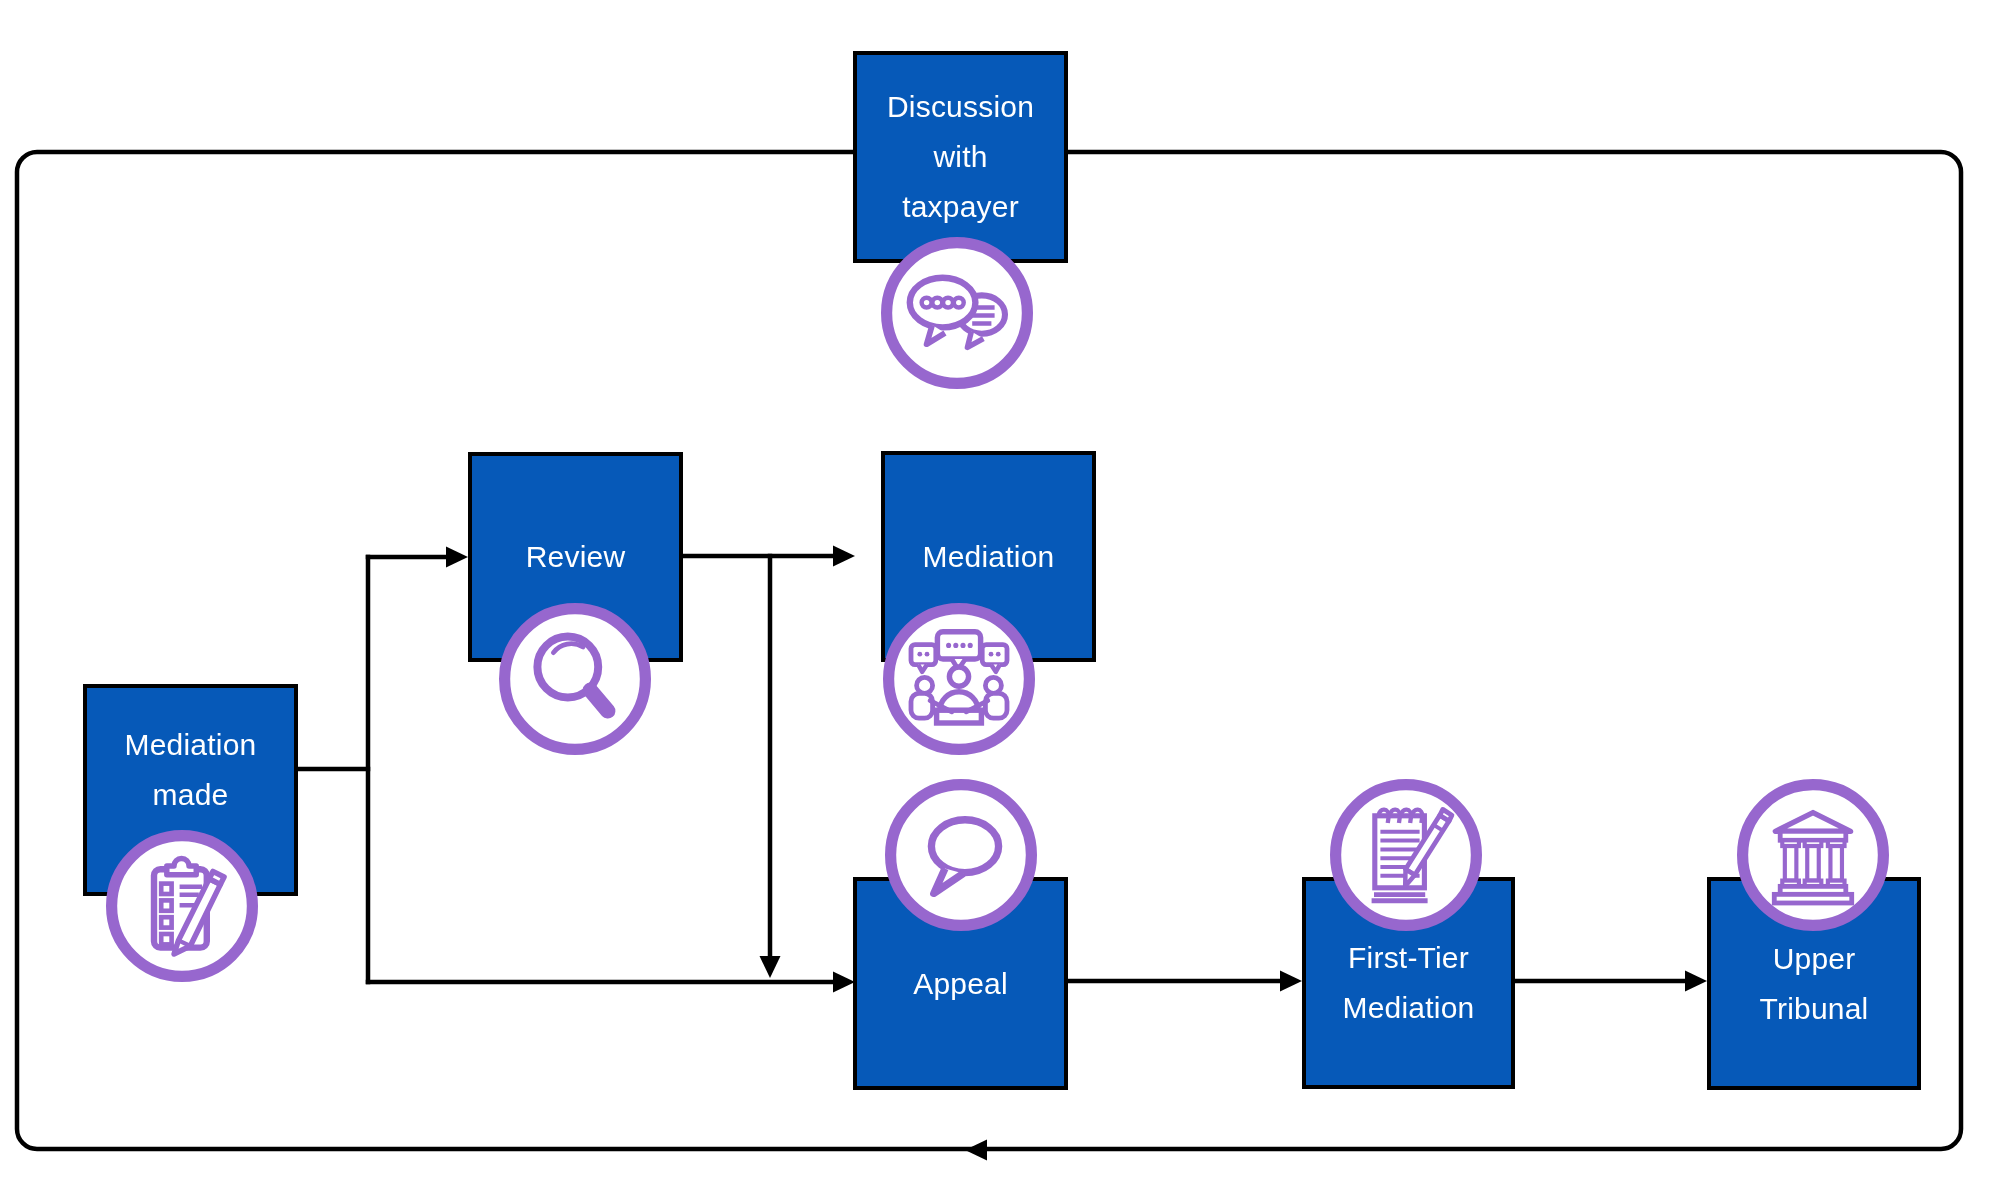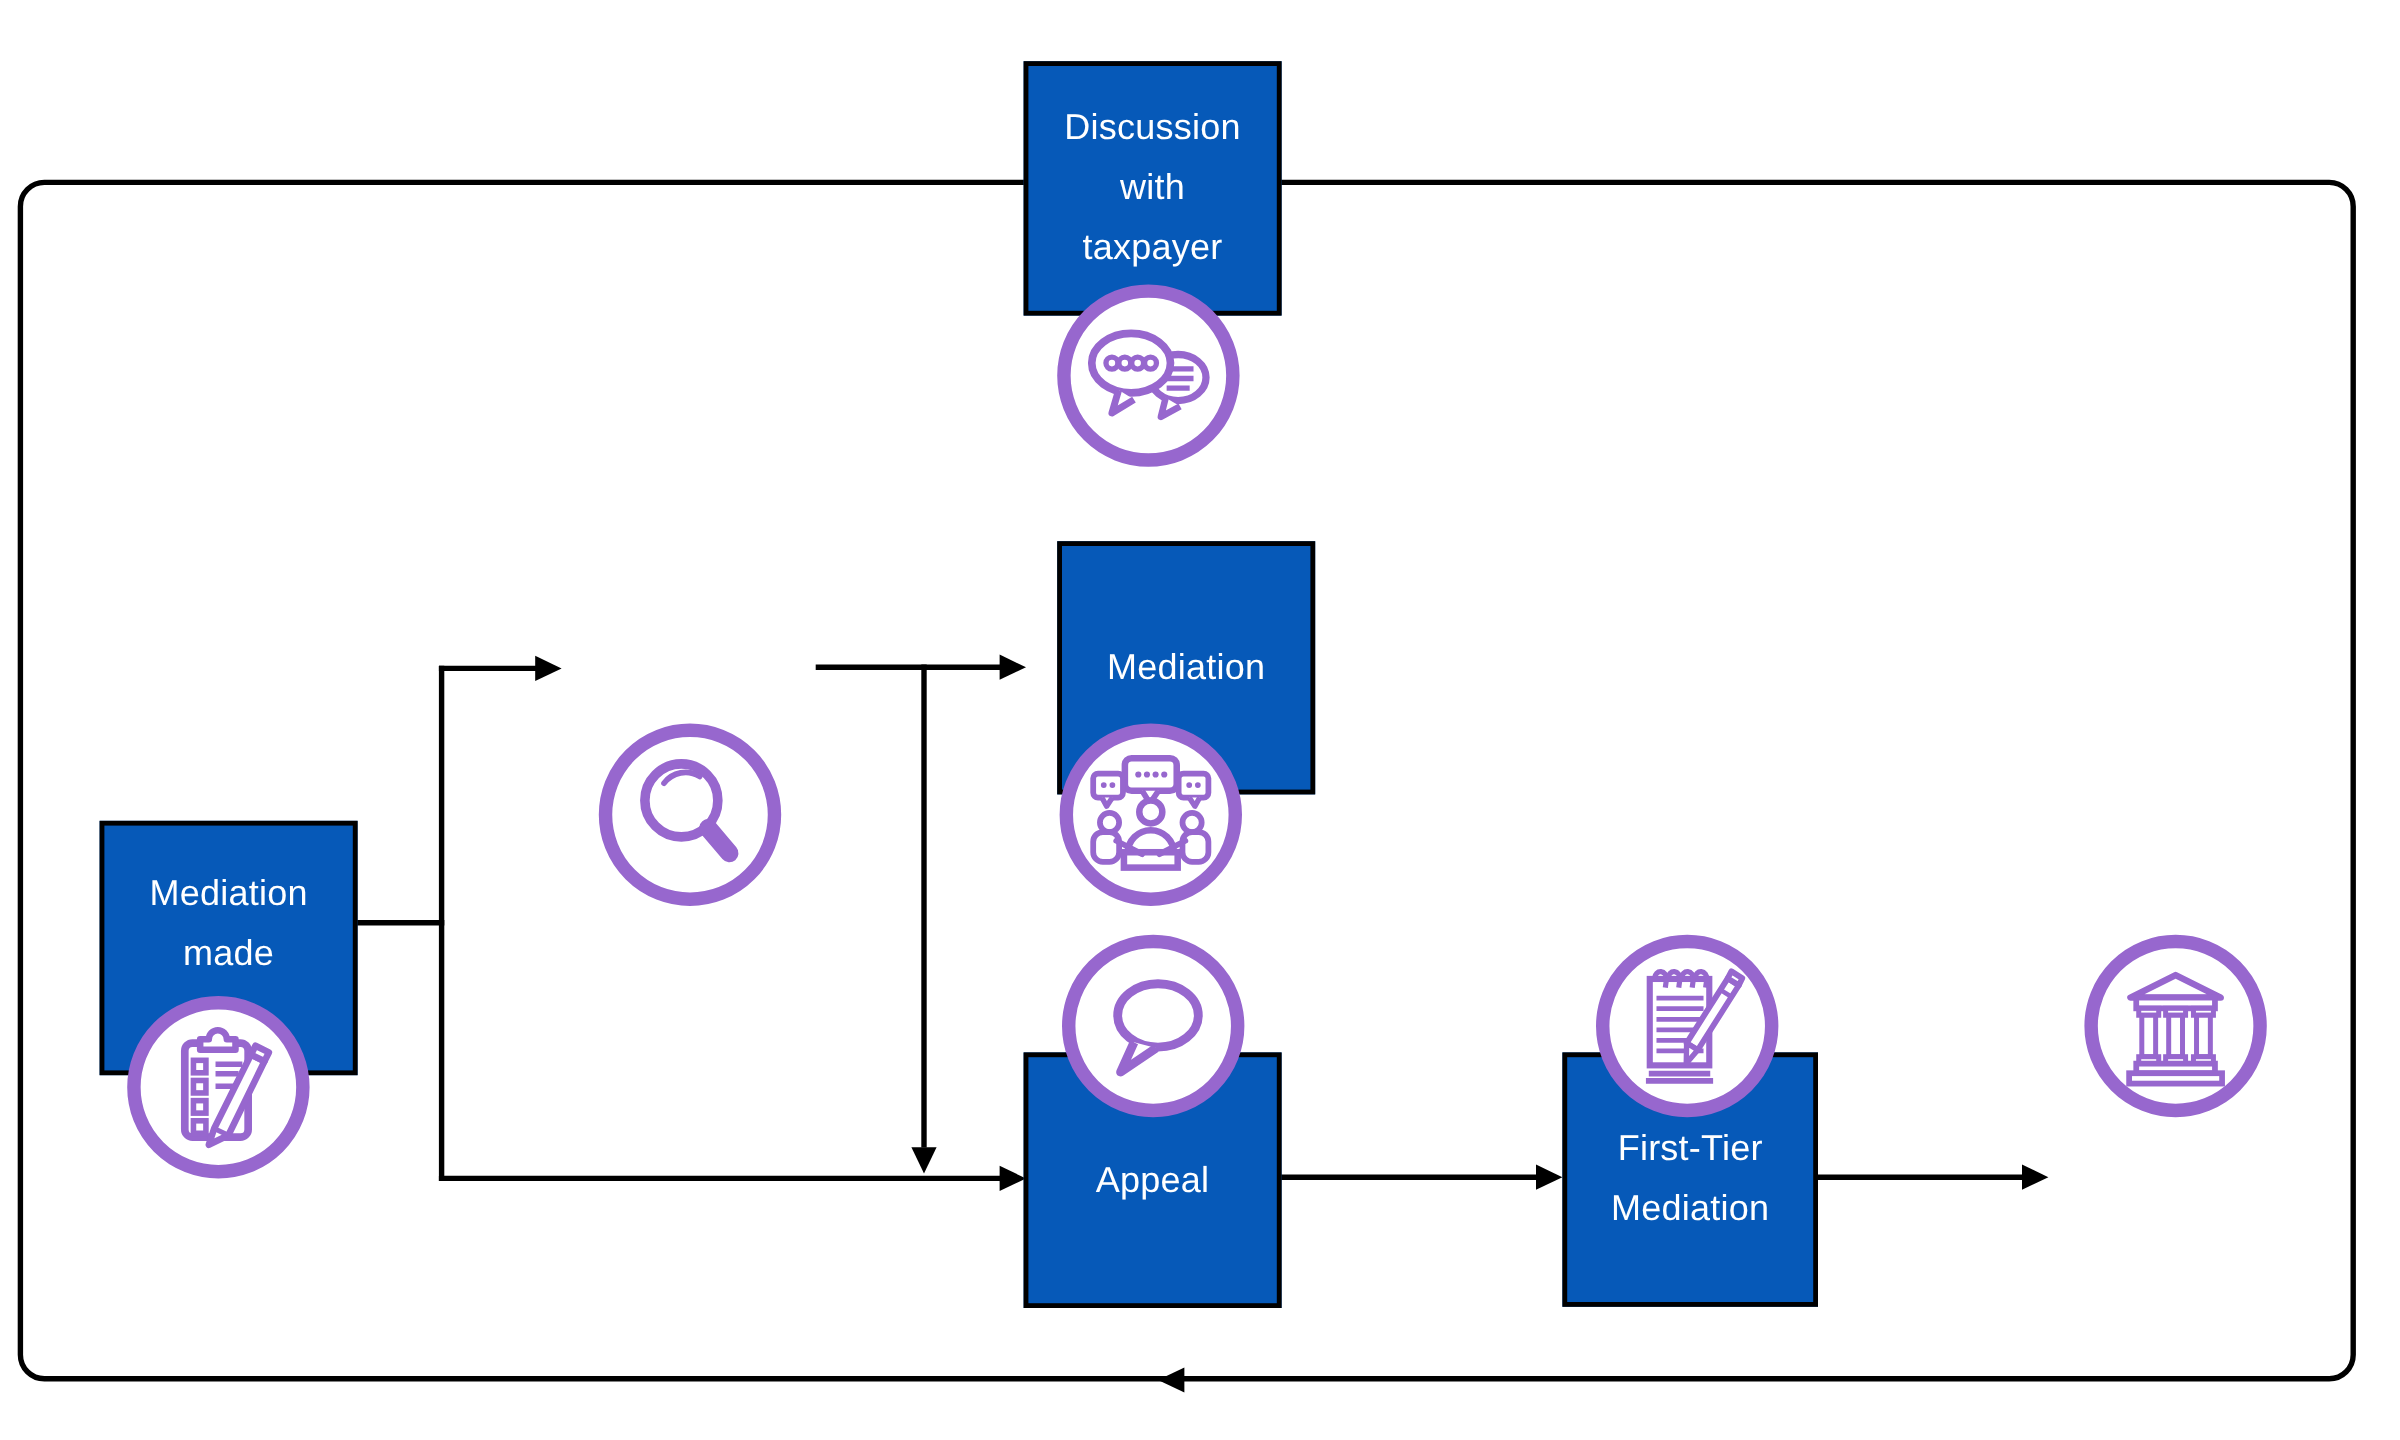--- a/index.html
+++ b/index.html
@@ -61,37 +61,43 @@
     <polygon class="ah" points="1302,981 1280,970.5 1280,991.5"></polygon>
 
     <path class="conn" d="M1514,981 H1685"></path>
     <polygon class="ah" points="1707,981 1685,970.5 1685,991.5"></polygon>
   </svg>
 
   <div class="node" style="left:853px;top:51px;width:215px;height:212px;">
     <span>Discussion with taxpayer</span>
   </div>
 
+  <div class="node" style="left:468px;top:452px;width:215px;height:210px;">
+    <span>Review</span>
+  </div>
 
   <div class="node" style="left:853px;top:451px;width:215px;height:211px;margin-left:28px;">
     <span>Mediation</span>
   </div>
 
   <div class="node text-high" style="left:83px;top:684px;width:215px;height:212px;">
     <span>Mediation made</span>
   </div>
 
   <div class="node" style="left:853px;top:877px;width:215px;height:213px;">
     <span>Appeal</span>
   </div>
 
   <div class="node" style="left:1302px;top:877px;width:213px;height:212px;">
     <span>First-Tier Mediation</span>
   </div>
 
+  <div class="node" style="left:1707px;top:877px;width:214px;height:213px;">
+    <span>Upper Tribunal</span>
+  </div>
 
   <svg class="icon" style="left:877px;top:233px;" viewBox="0 0 100 100">
     <circle class="ring" cx="50" cy="50" r="44"></circle>
     <ellipse class="glyph" cx="65.5" cy="51" rx="14.5" ry="12" stroke-width="3.8"></ellipse>
     <path class="glyph" d="M59,61.5 L56.5,71.5 L66.5,66" stroke-width="3.4" stroke-linejoin="round"></path>
     <path class="gline" d="M59.5,46.5 H73.5 M59.5,51.5 H73.5 M59.5,56.5 H71.5" stroke-width="2.8"></path>
     <ellipse class="glyph" cx="41" cy="43.5" rx="20.5" ry="15.5" stroke-width="4"></ellipse>
     <circle class="glyph" cx="31" cy="43.5" r="3.1" stroke-width="2.8"></circle>
     <circle class="glyph" cx="37.7" cy="43.5" r="3.1" stroke-width="2.8"></circle>
     <circle class="glyph" cx="44.4" cy="43.5" r="3.1" stroke-width="2.8"></circle>

